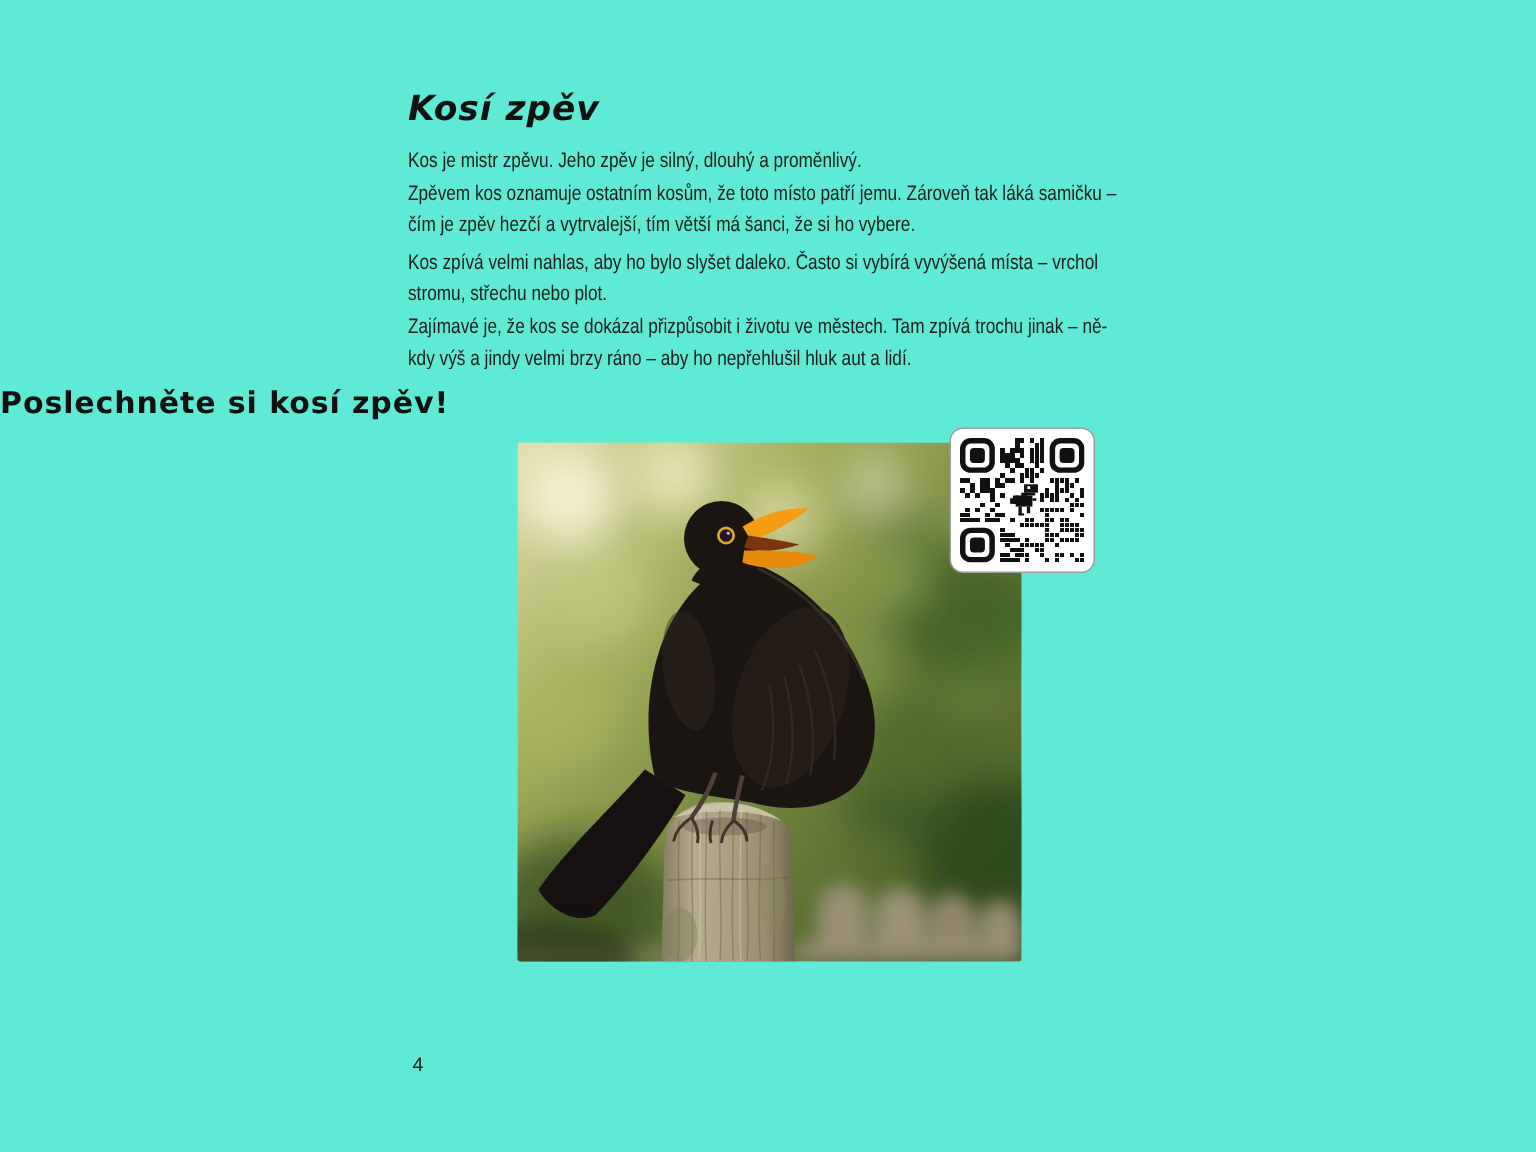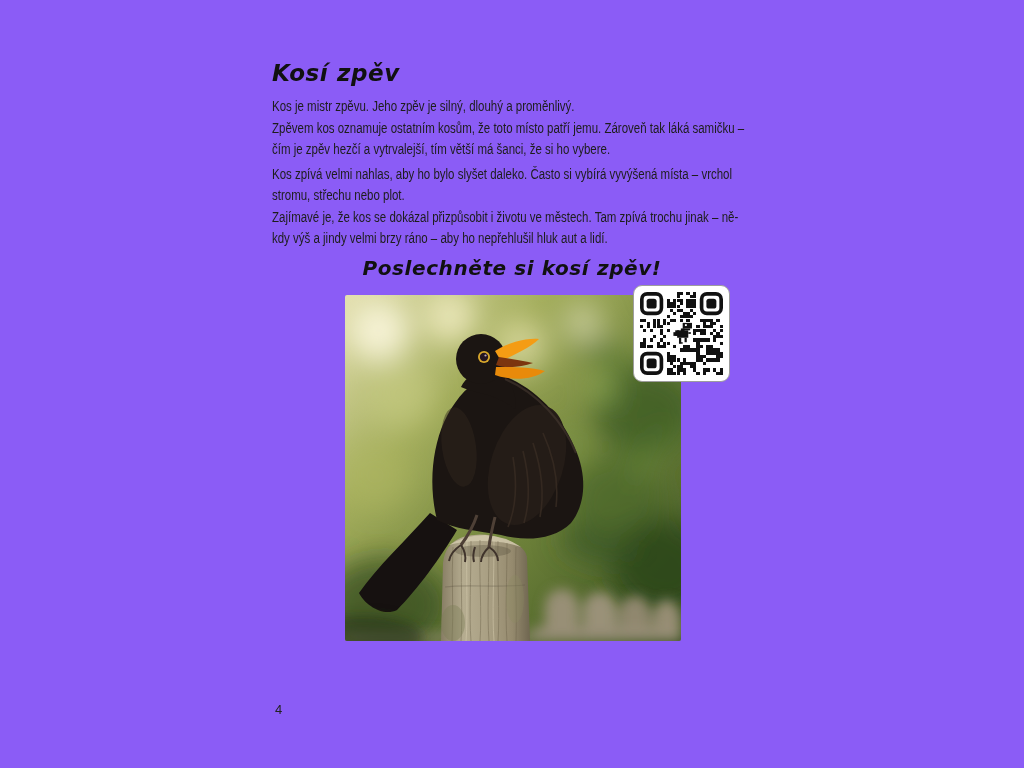--- a/index.html
+++ b/index.html
@@ -1,26 +1,26 @@
 <!DOCTYPE html>
 <html><head>
 <meta charset="utf-8">
 <style>
   html,body{margin:0;padding:0;background:#fff;}
-  .page{position:relative;width:1024px;height:768px;background:#8b5cf6;overflow:hidden;
+  .page{position:relative;width:1024px;height:768px;background:#5eead4;overflow:hidden;
         font-family:"Liberation Sans",sans-serif;color:#1d1d1b;}
   .title{position:absolute;left:272px;top:60px;margin:0;
          font-family:"DejaVu Sans",sans-serif;font-style:italic;font-weight:bold;
          font-size:23px;letter-spacing:.6px;color:#111;}
   .bodytext{position:absolute;left:272px;top:96px;font-size:14px;line-height:21.5px;
             white-space:nowrap;transform:scaleX(.82);transform-origin:0 0;}
   .bodytext p{margin:0 0 3px 0;}
   .line{display:block;}
-  .listen{position:absolute;left:0;top:256px;width:1024px;margin:0;text-align:center;
-          font-family:"DejaVu Sans",sans-serif;font-style:italic;font-weight:bold;
+  .listen{position:absolute;left:0;top:256px;width:1024px;margin:0;text-align:left;
+          font-family:"DejaVu Sans",sans-serif;font-weight:bold;
           font-size:20px;letter-spacing:.6px;color:#111;}
   .photo{position:absolute;left:345px;top:295px;width:336px;height:346px;}
   .qr{position:absolute;left:633px;top:285px;width:97px;height:97px;background:#fff;
       border:1px solid #9d9d9d;border-radius:9px;box-sizing:border-box;padding:6px;}
   .footer-num{position:absolute;left:275px;top:702px;font-size:13px;color:#222;}
   .footer-title{position:absolute;left:0;top:699px;width:1024px;text-align:center;margin:0;
                 font-family:"DejaVu Sans",sans-serif;font-style:italic;font-weight:600;
                 font-size:16px;letter-spacing:.5px;color:#111;}
 </style>
 </head>

